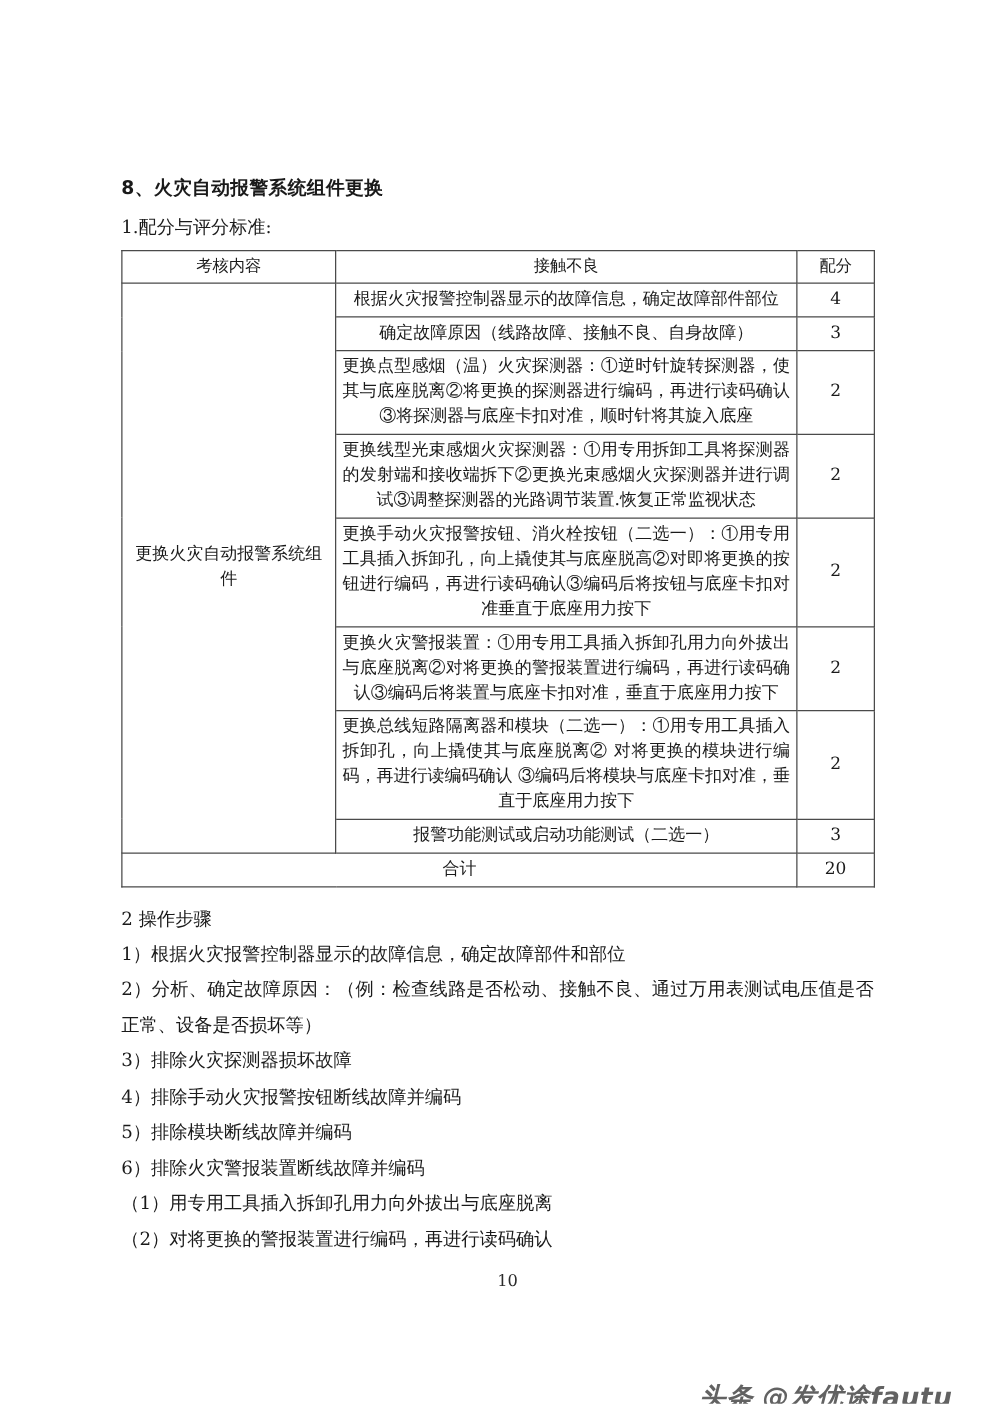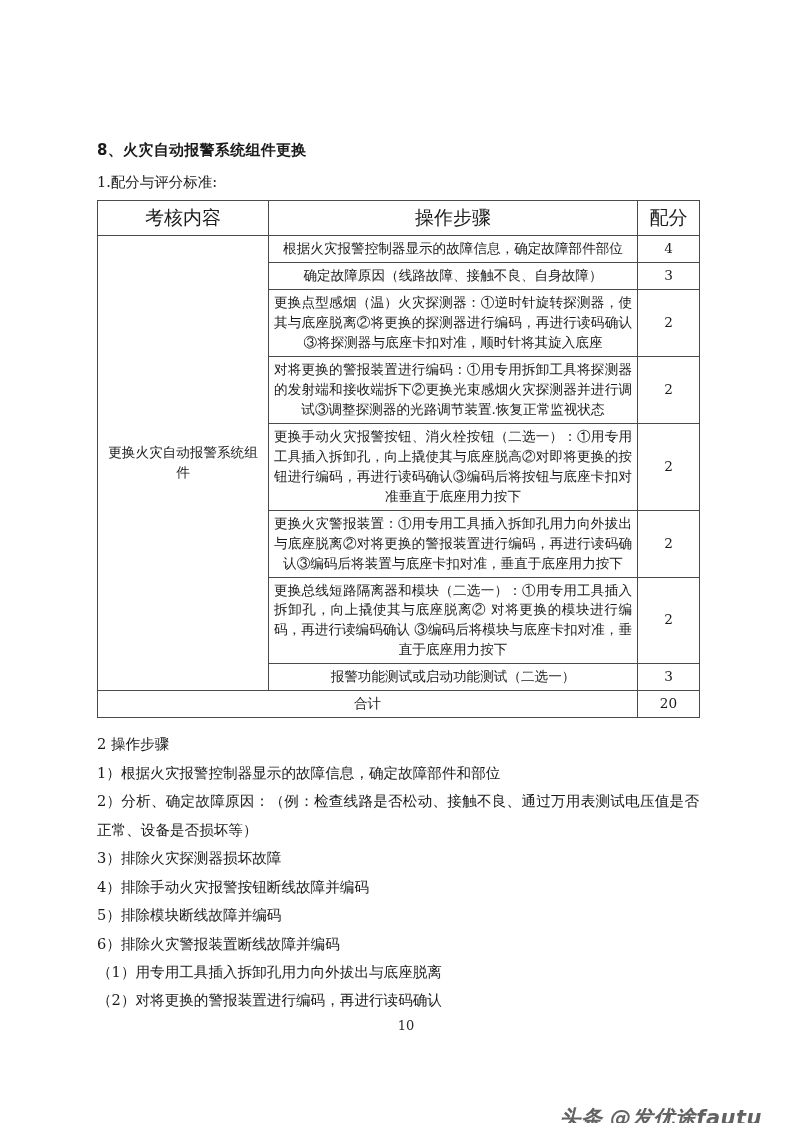--- a/index.html
+++ b/index.html
@@ -55,21 +55,21 @@
     padding: 3px 5px;
     vertical-align: middle;
     font-weight: normal;
   }
   .col-content { width: 171px; }
   .col-points  { width: 369px; }
   .col-score   { width: 62px;  }
 
   th.hd {
     text-align: center;
-    font-size: 19px;
+    font-size: 13px;
     padding: 4px 5px;
   }
   td.cell-content {
     text-align: center;
     vertical-align: middle;
   }
   td.cell-points {
     text-align: justify;
     text-align-last: center;
     text-justify: inter-ideograph;
@@ -142,40 +142,40 @@
 
   <table class="score-table">
     <colgroup>
       <col class="col-content">
       <col class="col-points">
       <col class="col-score">
     </colgroup>
     <thead>
       <tr>
         <th class="hd">考核内容</th>
-        <th class="hd">操作步骤</th>
+        <th class="hd">接触不良</th>
         <th class="hd">配分</th>
       </tr>
     </thead>
     <tbody>
       <tr>
         <td class="cell-content" rowspan="8">更换火灾自动报警系统组件</td>
         <td class="cell-points">根据火灾报警控制器显示的故障信息，确定故障部件部位</td>
         <td class="cell-score">4</td>
       </tr>
       <tr>
         <td class="cell-points single">确定故障原因（线路故障、接触不良、自身故障）</td>
         <td class="cell-score">3</td>
       </tr>
       <tr>
         <td class="cell-points">更换点型感烟（温）火灾探测器：①逆时针旋转探测器，使其与底座脱离②将更换的探测器进行编码，再进行读码确认③将探测器与底座卡扣对准，顺时针将其旋入底座</td>
         <td class="cell-score">2</td>
       </tr>
       <tr>
-        <td class="cell-points">对将更换的警报装置进行编码：①用专用拆卸工具将探测器的发射端和接收端拆下②更换光束感烟火灾探测器并进行调试③调整探测器的光路调节装置.恢复正常监视状态</td>
+        <td class="cell-points">更换线型光束感烟火灾探测器：①用专用拆卸工具将探测器的发射端和接收端拆下②更换光束感烟火灾探测器并进行调试③调整探测器的光路调节装置.恢复正常监视状态</td>
         <td class="cell-score">2</td>
       </tr>
       <tr>
         <td class="cell-points">更换手动火灾报警按钮、消火栓按钮（二选一）：①用专用工具插入拆卸孔，向上撬使其与底座脱高②对即将更换的按钮进行编码，再进行读码确认③编码后将按钮与底座卡扣对准垂直于底座用力按下</td>
         <td class="cell-score">2</td>
       </tr>
       <tr>
         <td class="cell-points">更换火灾警报装置：①用专用工具插入拆卸孔用力向外拔出与底座脱离②对将更换的警报装置进行编码，再进行读码确认③编码后将装置与底座卡扣对准，垂直于底座用力按下</td>
         <td class="cell-score">2</td>
       </tr>

